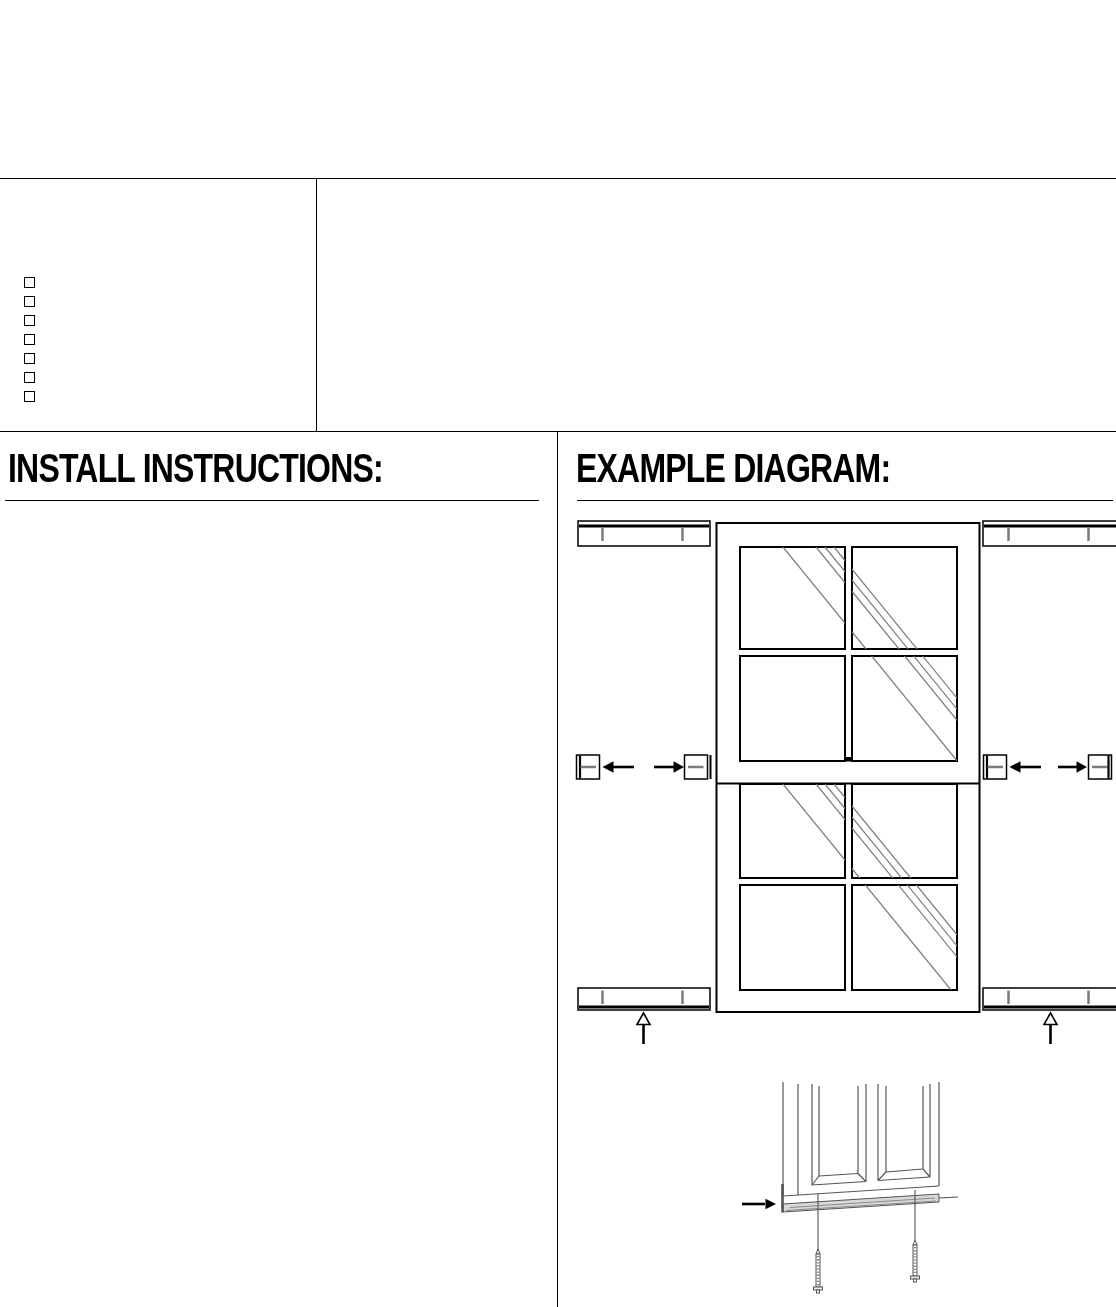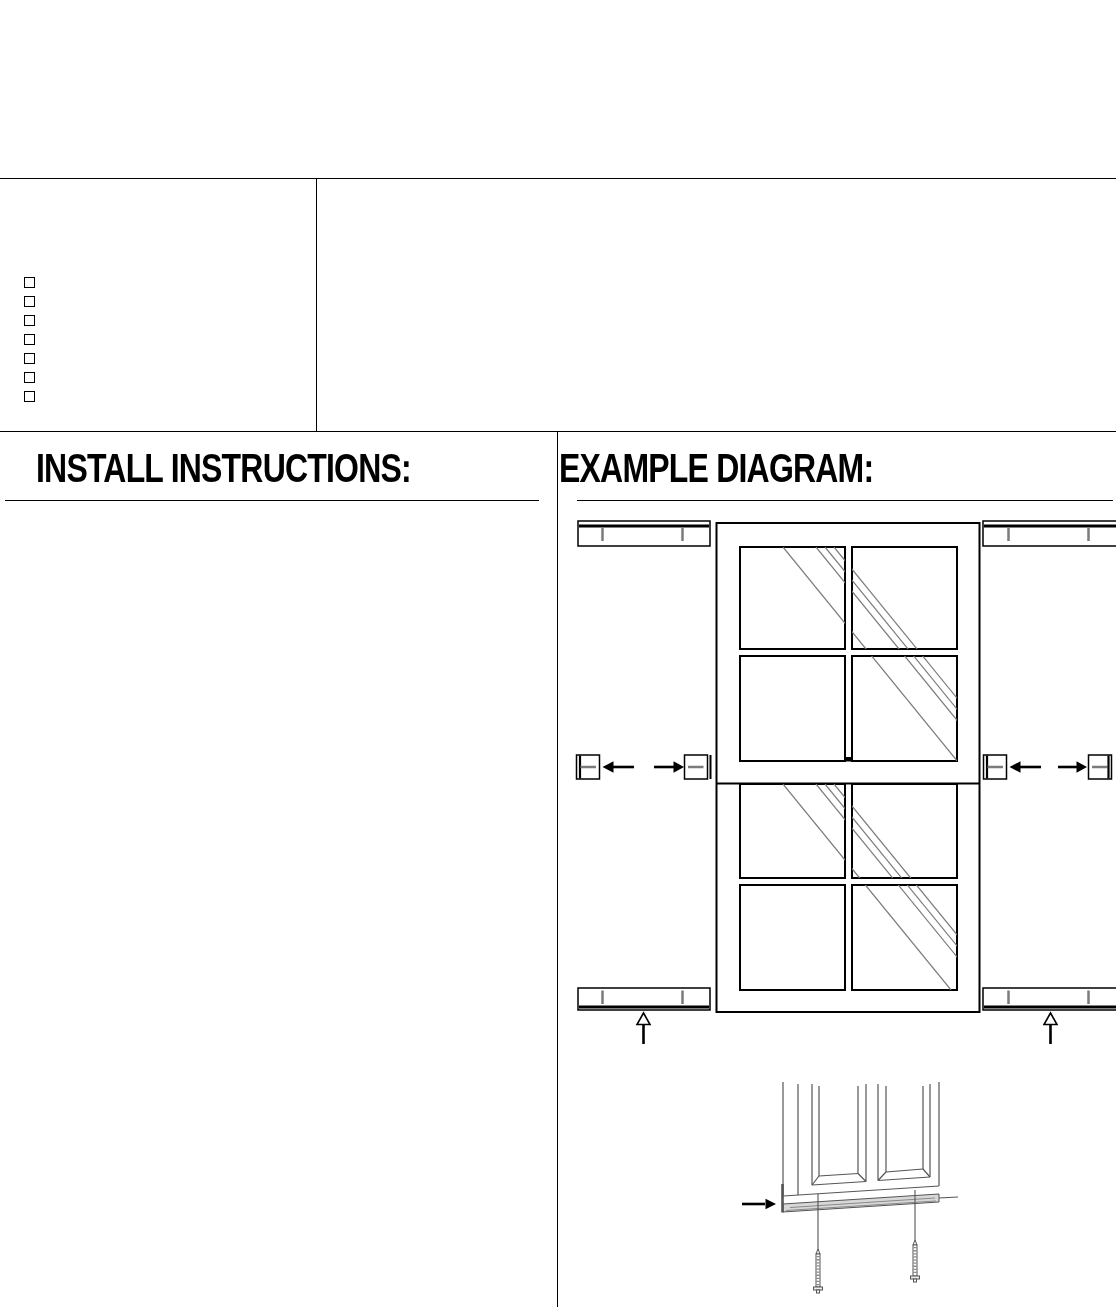--- a/index.html
+++ b/index.html
@@ -15,22 +15,22 @@
   #column-divider{left:557px;top:431px;height:876px;}
 
   
   #checkbox-list{position:absolute;left:24px;top:277px;display:flex;flex-direction:column;gap:8px;}
   .checkbox{width:11px;height:11px;border:1.6px solid var(--c-line,#000);background:#fff;box-sizing:border-box;}
 
   
   .sec-title{position:absolute;top:446px;margin:0;font-size:40px;font-weight:700;
              color:var(--c-line,#000);letter-spacing:-1px;white-space:nowrap;}
   .sec-title .squeeze{display:inline-block;transform:scaleX(0.8);transform-origin:0 50%;}
-  #install-title{left:36px;}
-  #diagram-title{left:559px;}
+  #install-title{left:8px;}
+  #diagram-title{left:576px;}
   .title-underline{position:absolute;top:499.5px;height:0;border-top:1.6px solid var(--c-line,#000);}
   #install-underline{left:5px;width:534px;}
   #diagram-underline{left:577px;width:536px;}
 
   
   svg{position:absolute;left:0;top:0;}
   .k{stroke:var(--c-line,#000);}
   .g{stroke:var(--c-gray,#7b7b7b);}
   .d{stroke:var(--c-detail,#555);}
   .nf{fill:none;}

